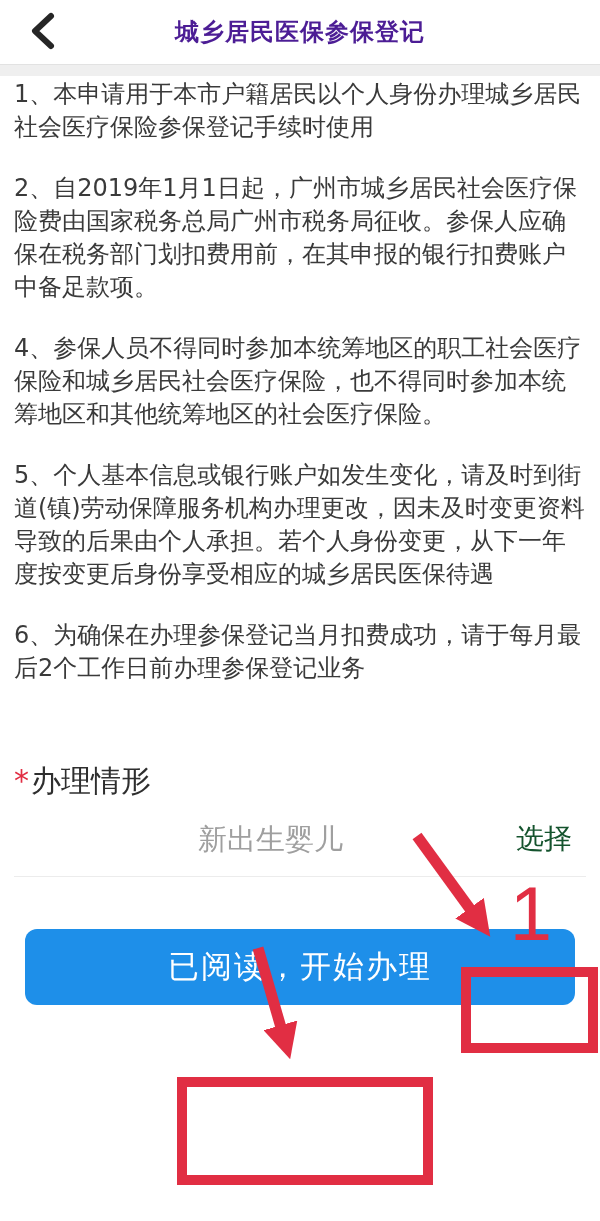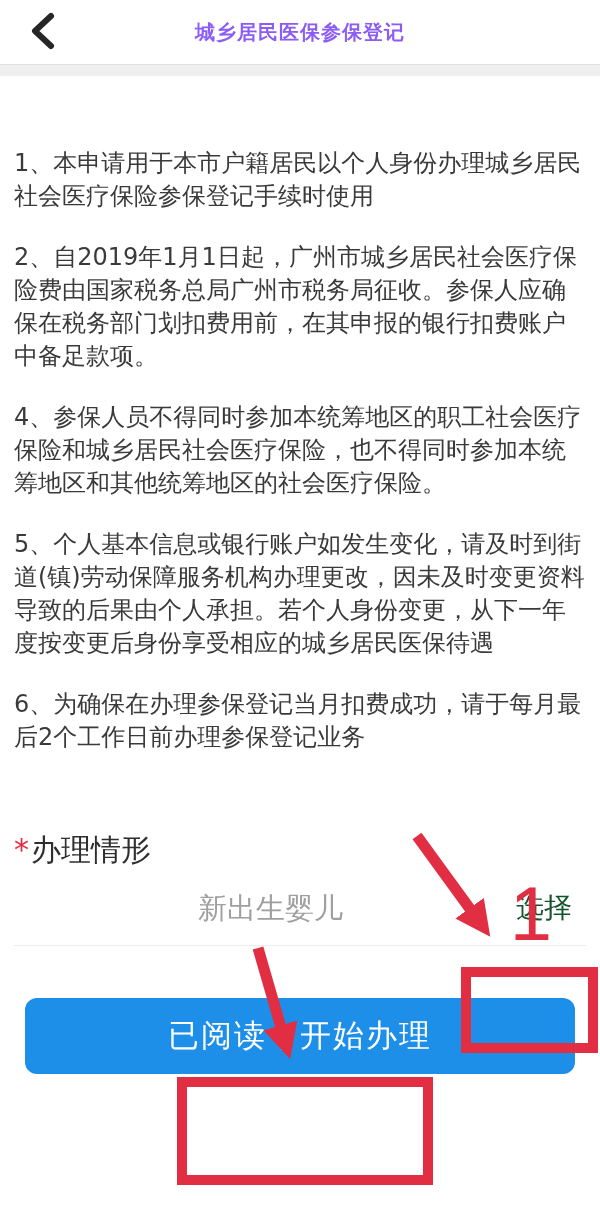--- a/index.html
+++ b/index.html
@@ -31,36 +31,35 @@
     width: 42px;
     height: 42px;
     display: flex;
     align-items: center;
     justify-content: center;
     cursor: pointer;
     background: transparent;
     border: none;
   }
   .nav-title {
-    font-size: 20px;
+    font-size: 24px;
     font-weight: 600;
-    color: #8b5cf6;
+    color: #4c1d95;
     letter-spacing: 1px;
     line-height: 64px;
   }
   .header-divider {
     height: 12px;
     background: #efefef;
     border-top: 1px solid #e2e2e2;
   }
 
   
   .content {
-    padding: 23px 14px 0 14px;
-    margin-top: 48px;
+    padding: 2px 14px 0 14px;
   }
   .content p.notice {
     font-size: 24px;
     line-height: 33px;
     color: #3a3a3a;
     margin: 0 0 28px 0;
     text-align: left;
   }
   .content p.notice:last-child { margin-bottom: 0; }
 

